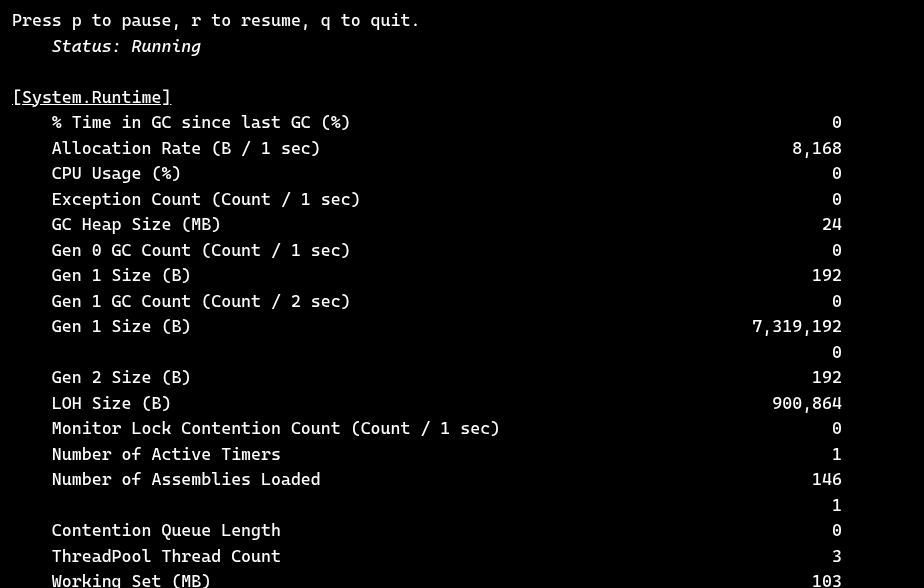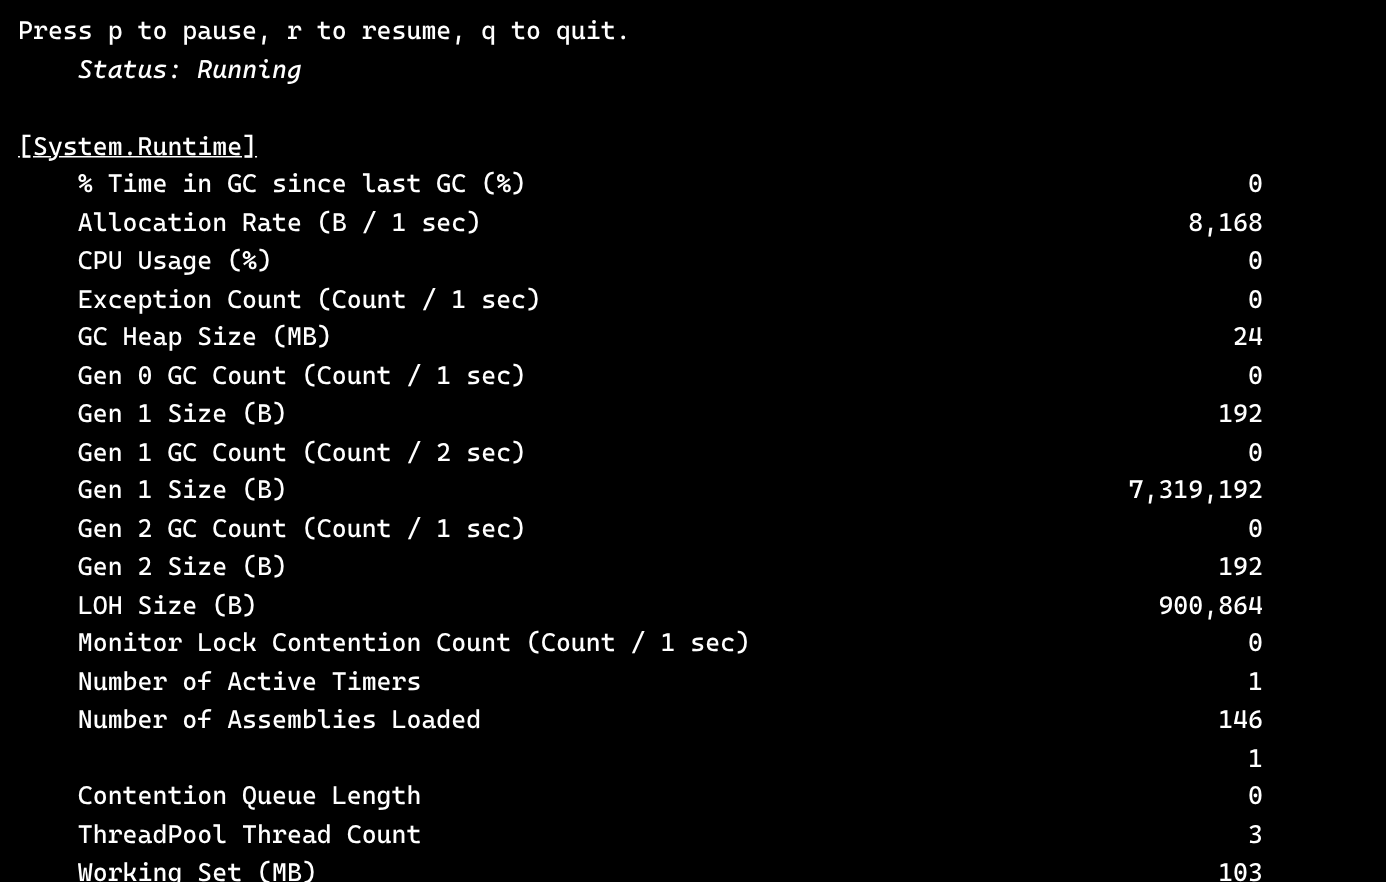--- a/index.html
+++ b/index.html
@@ -84,21 +84,20 @@
     </div>
     <div class="metric-row">
       <span class="metric-label">Gen 1 GC Count (Count / 2 sec)</span>
       <span class="metric-value">0</span>
     </div>
     <div class="metric-row">
       <span class="metric-label">Gen 1 Size (B)</span>
       <span class="metric-value">7,319,192</span>
     </div>
     <div class="metric-row">
-      <span class="metric-label">Gen 2 GC Count (Count / 1 sec)</span>
       <span class="metric-value">0</span>
     </div>
     <div class="metric-row">
       <span class="metric-label">Gen 2 Size (B)</span>
       <span class="metric-value">192</span>
     </div>
     <div class="metric-row">
       <span class="metric-label">LOH Size (B)</span>
       <span class="metric-value">900,864</span>
     </div>

